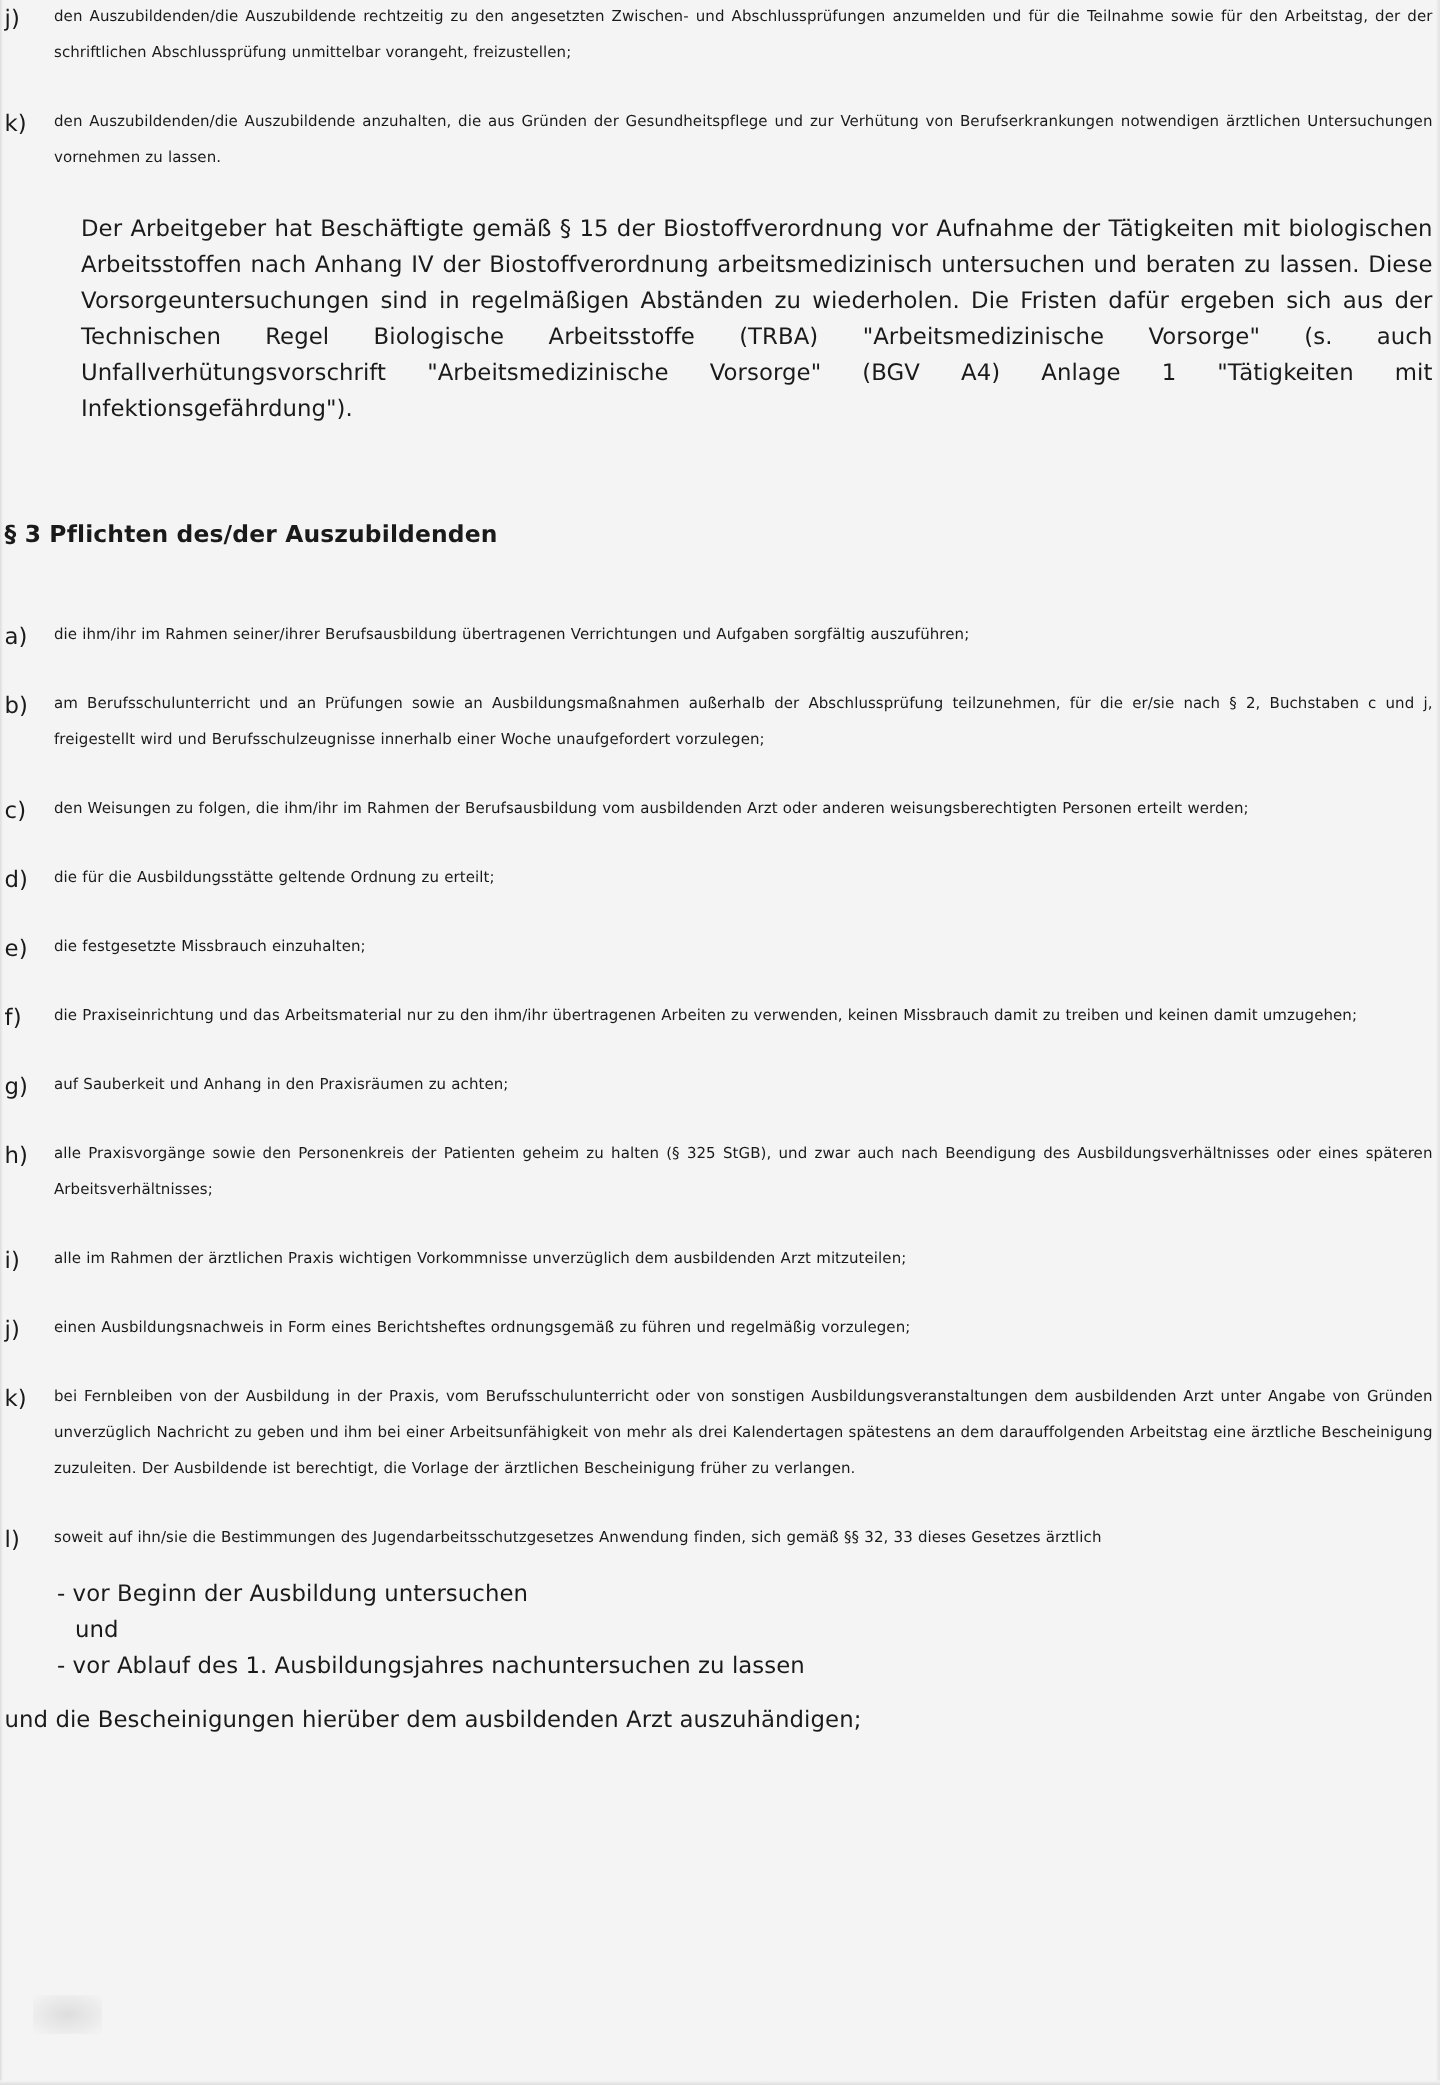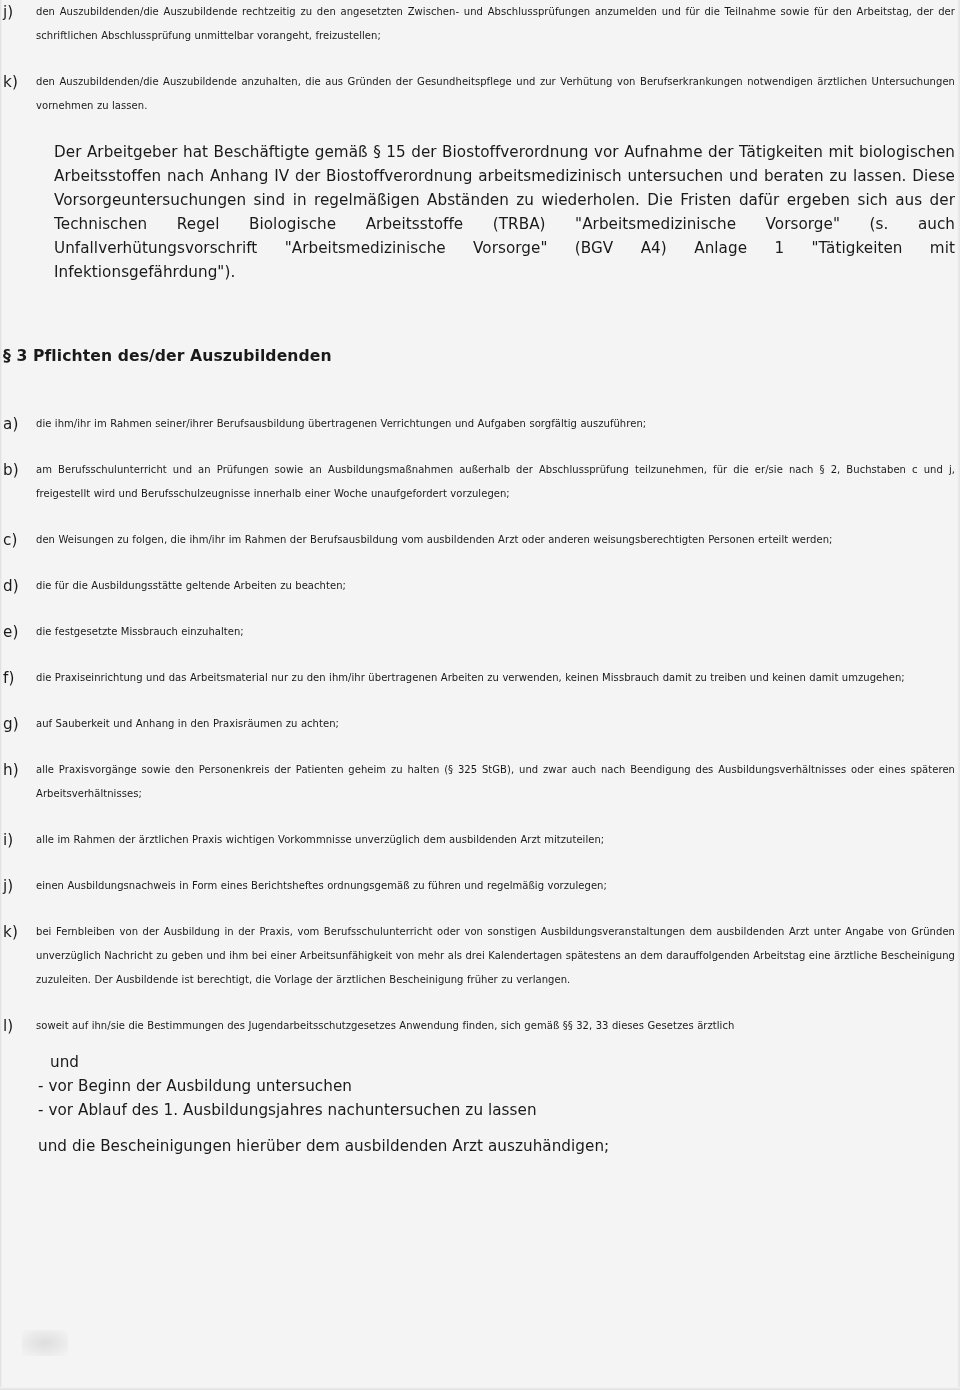--- a/index.html
+++ b/index.html
@@ -179,21 +179,21 @@
     <li class="gap-m"></li>
 
     <li class="item">
       <span class="marker">c)</span>
       <span class="body-text">den Weisungen zu folgen, die ihm/ihr im Rahmen der Berufsausbildung vom ausbildenden Arzt oder anderen weisungsberechtigten Personen erteilt werden;</span>
     </li>
     <li class="gap-m"></li>
 
     <li class="item">
       <span class="marker">d)</span>
-      <span class="body-text left">die für die Ausbildungsstätte geltende Arbeiten zu beachten;</span>
+      <span class="body-text left">die für die Ausbildungsstätte geltende Ordnung zu erteilt;</span>
     </li>
     <li class="gap-m"></li>
 
     <li class="item">
       <span class="marker">e)</span>
       <span class="body-text left">die festgesetzte Missbrauch einzuhalten;</span>
     </li>
     <li class="gap-m"></li>
 
     <li class="item">
@@ -232,26 +232,26 @@
     </li>
     <li class="gap-m"></li>
 
     <li class="item">
       <span class="marker">l)</span>
       <span class="body-text left">soweit auf ihn/sie die Bestimmungen des Jugendarbeitsschutzgesetzes Anwendung finden, sich gemäß §§ 32, 33 dieses Gesetzes ärztlich</span>
     </li>
     <li class="gap-s"></li>
     <li>
       <ul class="sub-list">
+        <li class="sub-item">- vor Beginn der Ausbildung untersuchen</li>
         <li class="sub-item sub-cont">und</li>
-        <li class="sub-item">- vor Beginn der Ausbildung untersuchen</li>
         <li class="sub-item">- vor Ablauf des 1. Ausbildungsjahres nachuntersuchen zu lassen</li>
       </ul>
     </li>
     <li class="gap-s"></li>
     <li>
-      <p class="para left" style="margin-left:35px;">und die Bescheinigungen hierüber dem ausbildenden Arzt auszuhändigen;</p>
+      <p class="para left" style="">und die Bescheinigungen hierüber dem ausbildenden Arzt auszuhändigen;</p>
     </li>
     <li class="gap-m"></li>
 
   </ul>
 
 </div>
 
 </body></html>

